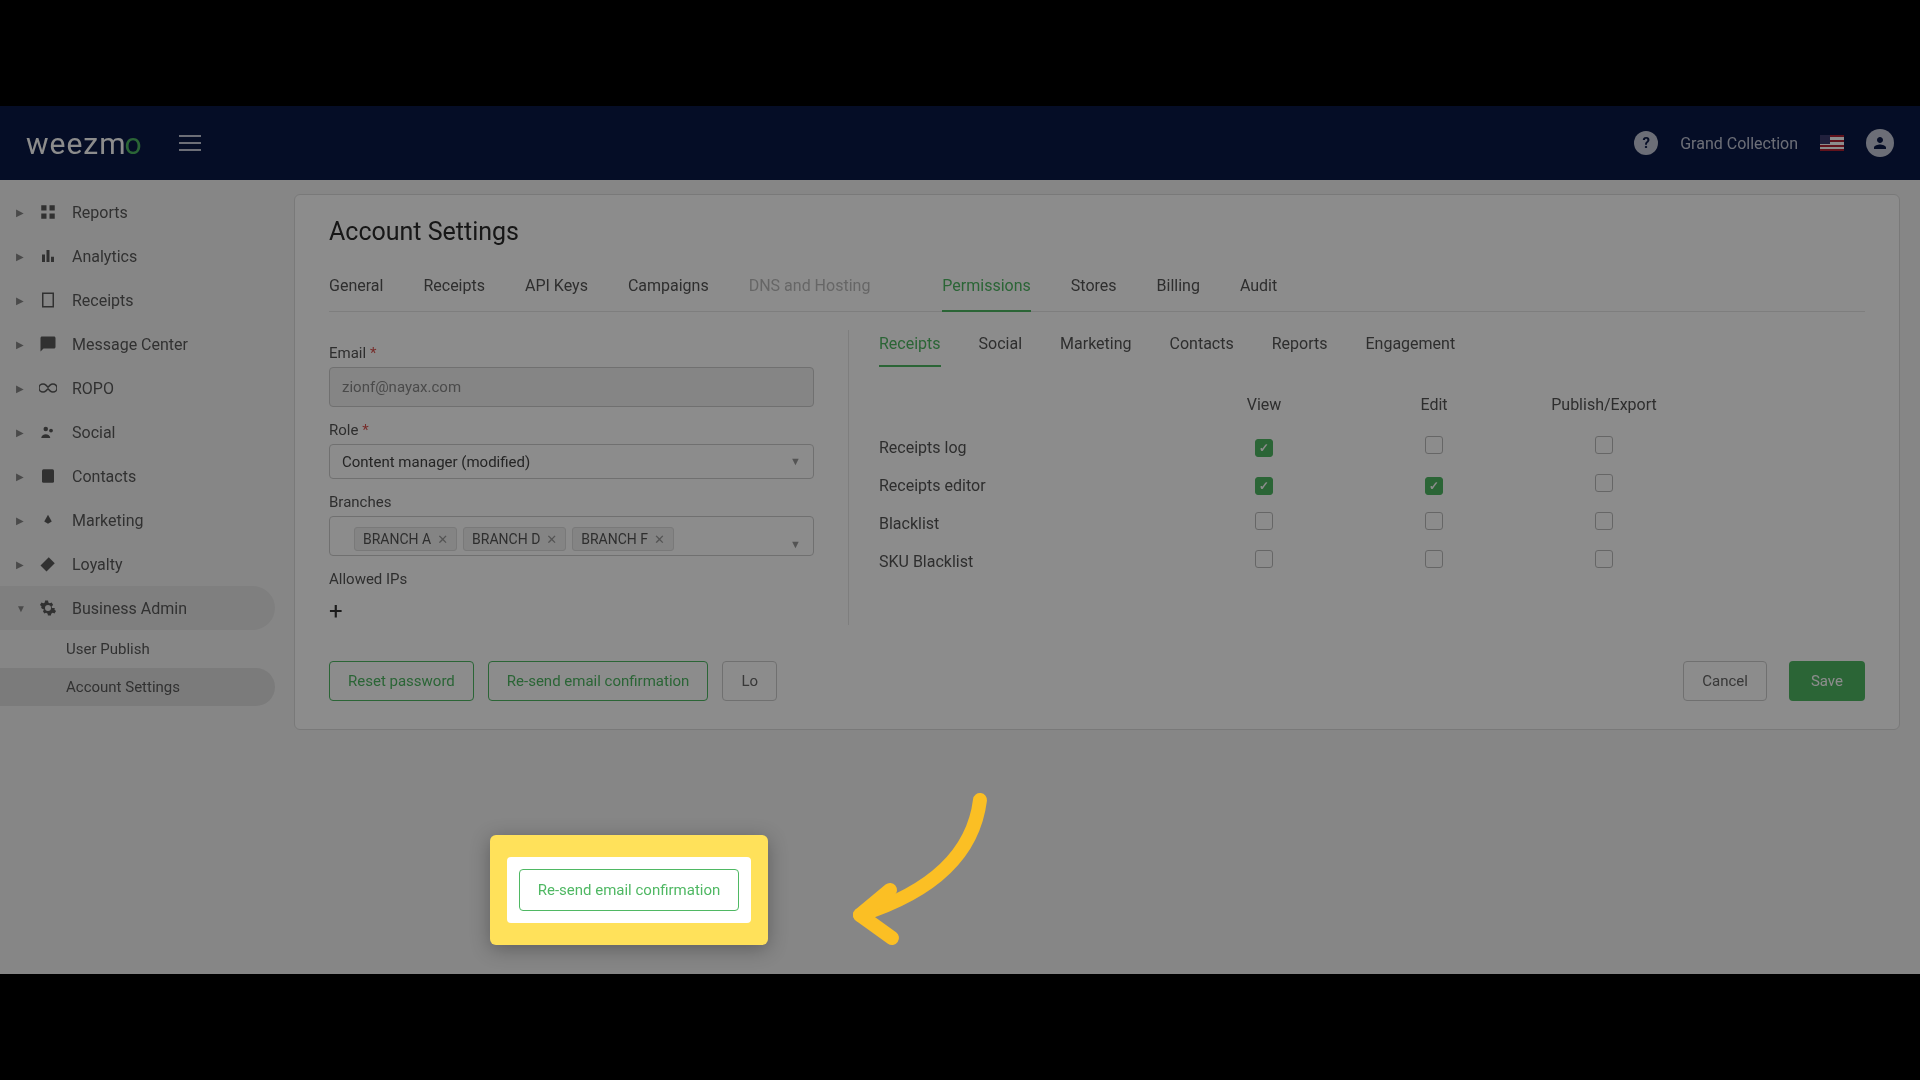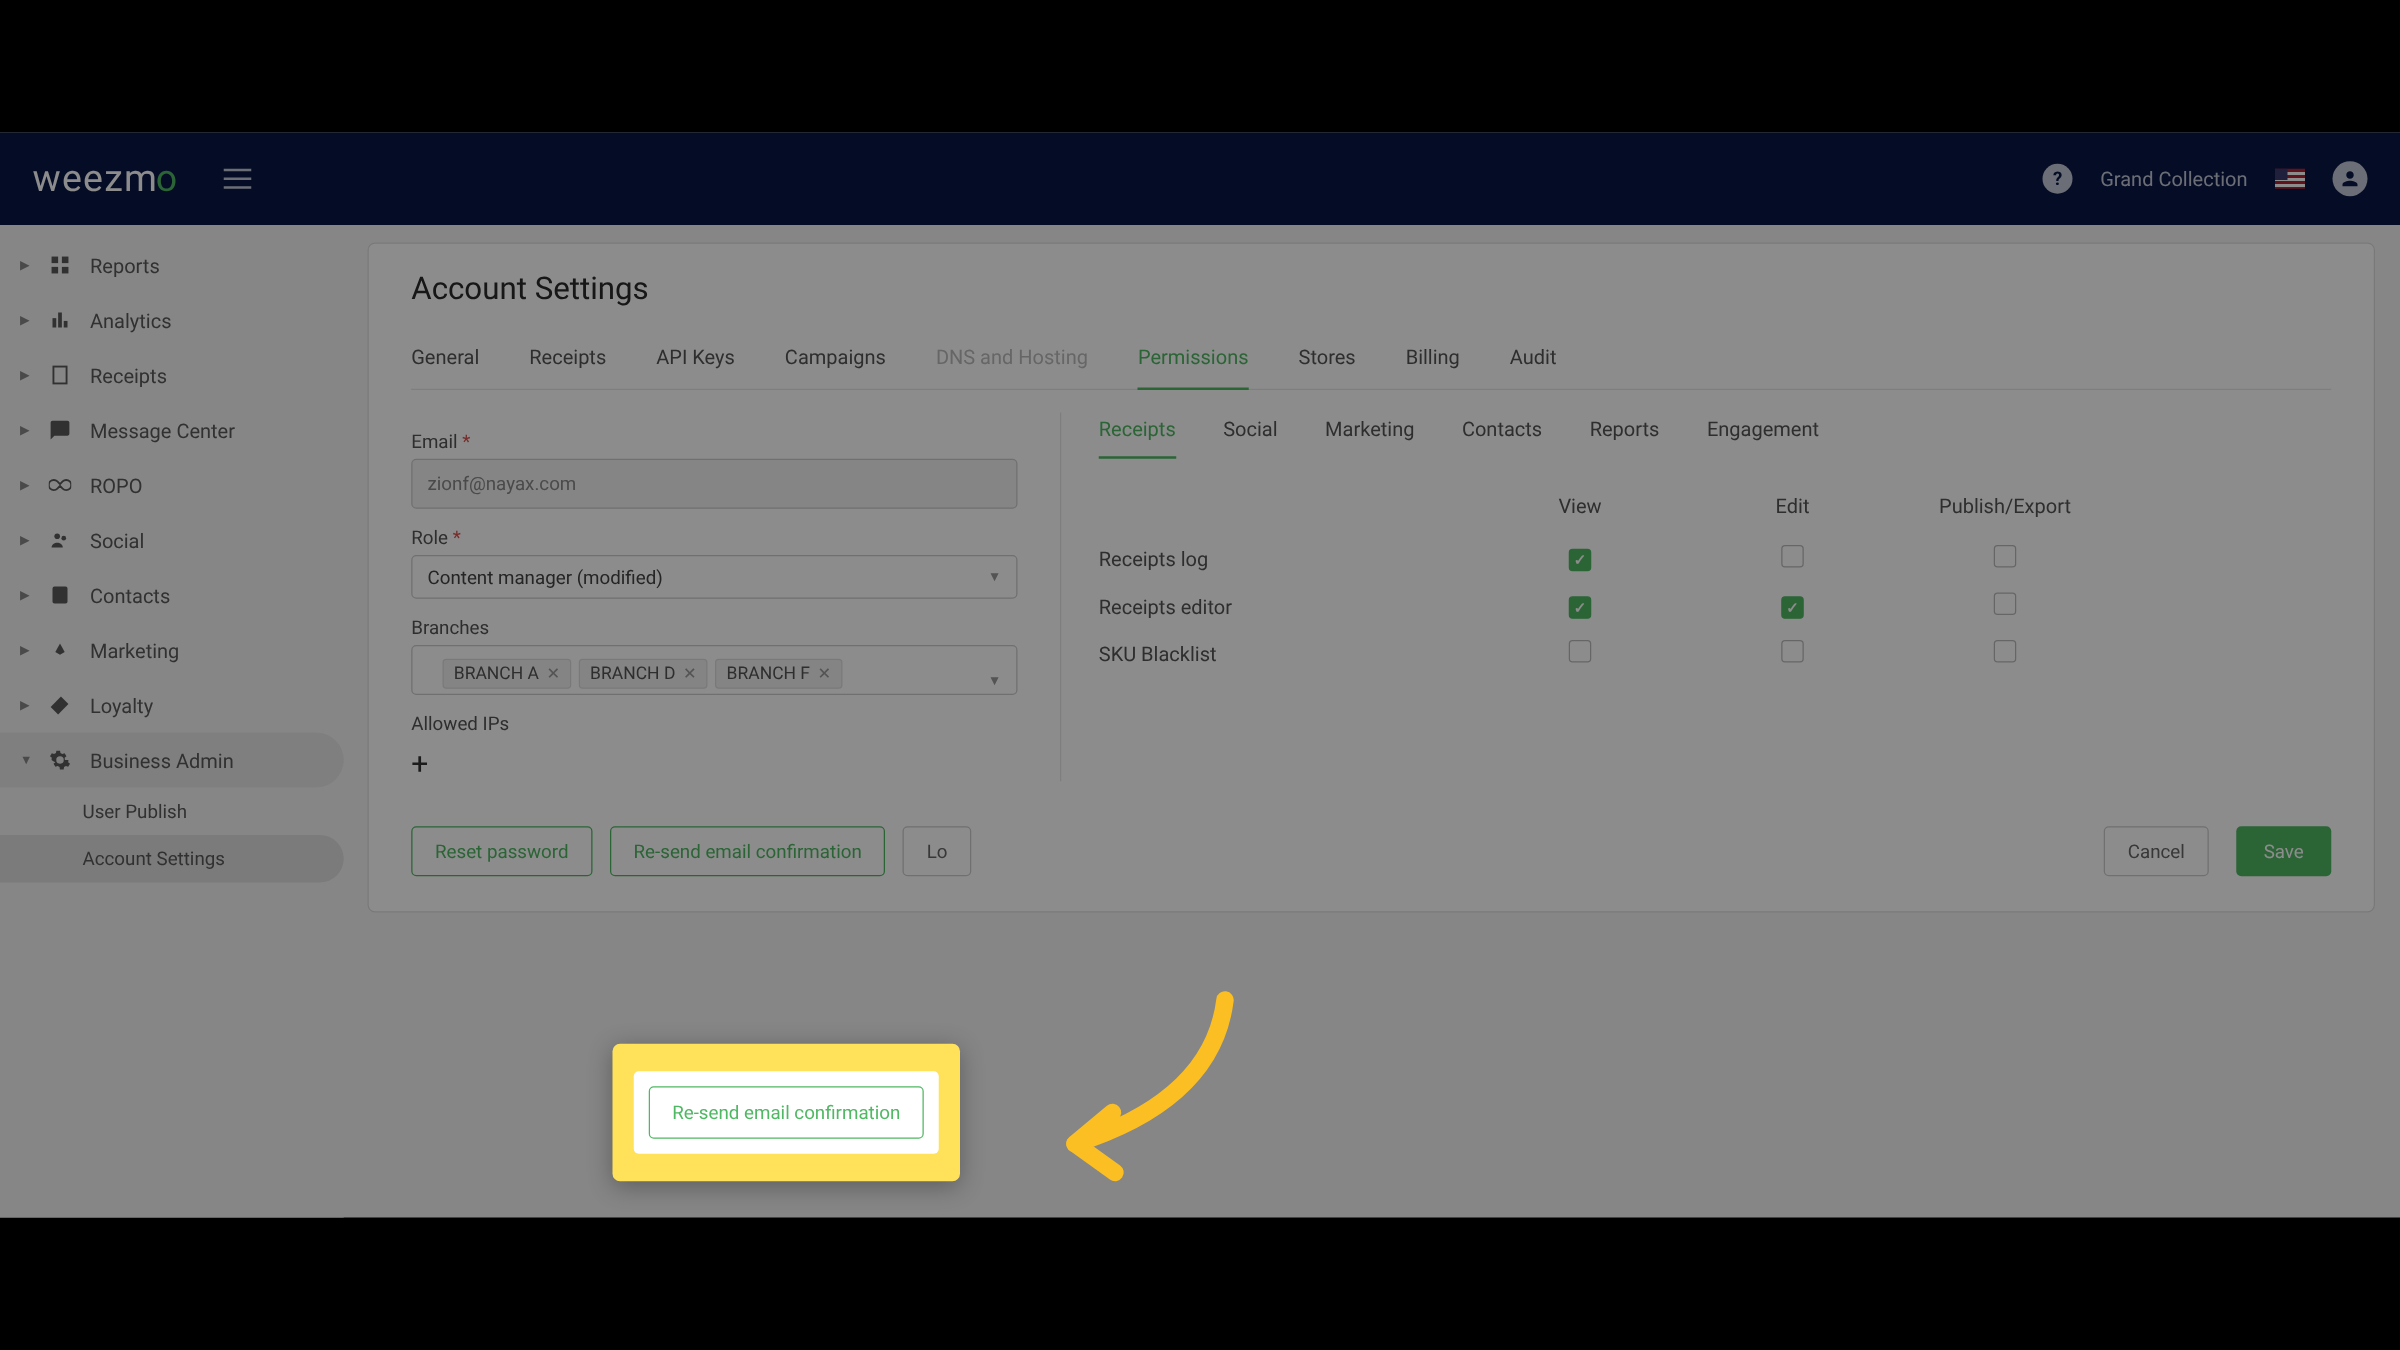--- a/index.html
+++ b/index.html
@@ -23,21 +23,21 @@
 .nav-icon { width: 20px; height: 20px; display: flex; align-items: center; justify-content: center; }
 .nav-icon svg { width: 18px; height: 18px; fill: #5a5a5a; }
 .nav-item.active { background: #e8e8e8; border-radius: 0 24px 24px 0; }
 .nav-sub { padding: 10px 16px 10px 66px; color: #5a5a5a; font-size: 15px; cursor: pointer; }
 .nav-sub.active { background: #e0e0e0; border-radius: 0 24px 24px 0; }
 .main { position: absolute; top: 88px; left: 294px; right: 20px; background: #fff; border: 1px solid #ddd; border-radius: 6px; padding: 22px 34px 28px; }
 .page-title { font-size: 25px; color: #2a2a2a; margin-bottom: 24px; }
 .tabs { display: flex; gap: 40px; border-bottom: 1px solid #e5e5e5; margin-bottom: 18px; }
 .tab { padding: 6px 0 16px; color: #555; font-size: 16px; cursor: pointer; position: relative; }
 .tab.disabled { color: #bbb; }
-.tab.active { color: #4fb863; }
+.tab.active { color: #4fb863; margin-left: 32px; }
 .tab.active::after { content: ''; position: absolute; bottom: -1px; left: 0; right: 0; height: 2px; background: #4fb863; }
 .form-area { display: flex; gap: 0; }
 .left-form { width: 520px; padding-right: 34px; border-right: 1px solid #e5e5e5; }
 .right-perms { flex: 1; padding-left: 30px; }
 .section-title { font-size: 22px; color: #2a2a2a; margin-bottom: 12px; }
 .field-label { font-size: 15px; color: #555; margin-bottom: 5px; margin-top: 14px; }
 .req { color: #d9534f; }
 .text-input { width: 100%; height: 40px; border: 1px solid #ccc; border-radius: 4px; padding: 0 12px; font-size: 15px; color: #666; background: #fff; }
 .text-input:disabled { background: #f2f2f2; color: #888; }
 .select-box { width: 100%; height: 35px; border: 1px solid #ccc; border-radius: 4px; padding: 0 12px; font-size: 15px; color: #444; background: #fff; display: flex; align-items: center; justify-content: space-between; cursor: pointer; }
@@ -266,20 +266,26 @@
                 <div class="cb"><span class="cb-box"></span></div>
                 <div class="cb"><span class="cb-box"></span></div>
               </div>
               <div class="perm-row">
                 <div class="perm-row-label">Receipts editor</div>
                 <div class="cb"><span class="cb-box checked"></span></div>
                 <div class="cb"><span class="cb-box checked"></span></div>
                 <div class="cb"><span class="cb-box"></span></div>
               </div>
               <div class="perm-row">
+                <div class="perm-row-label">Blacklist</div>
+                <div class="cb"><span class="cb-box"></span></div>
+                <div class="cb"><span class="cb-box"></span></div>
+                <div class="cb"><span class="cb-box"></span></div>
+              </div>
+              <div class="perm-row">
                 <div class="perm-row-label">SKU Blacklist</div>
                 <div class="cb"><span class="cb-box"></span></div>
                 <div class="cb"><span class="cb-box"></span></div>
                 <div class="cb"><span class="cb-box"></span></div>
               </div>
             </div>
         </div>
       </div>
     </div>
 

